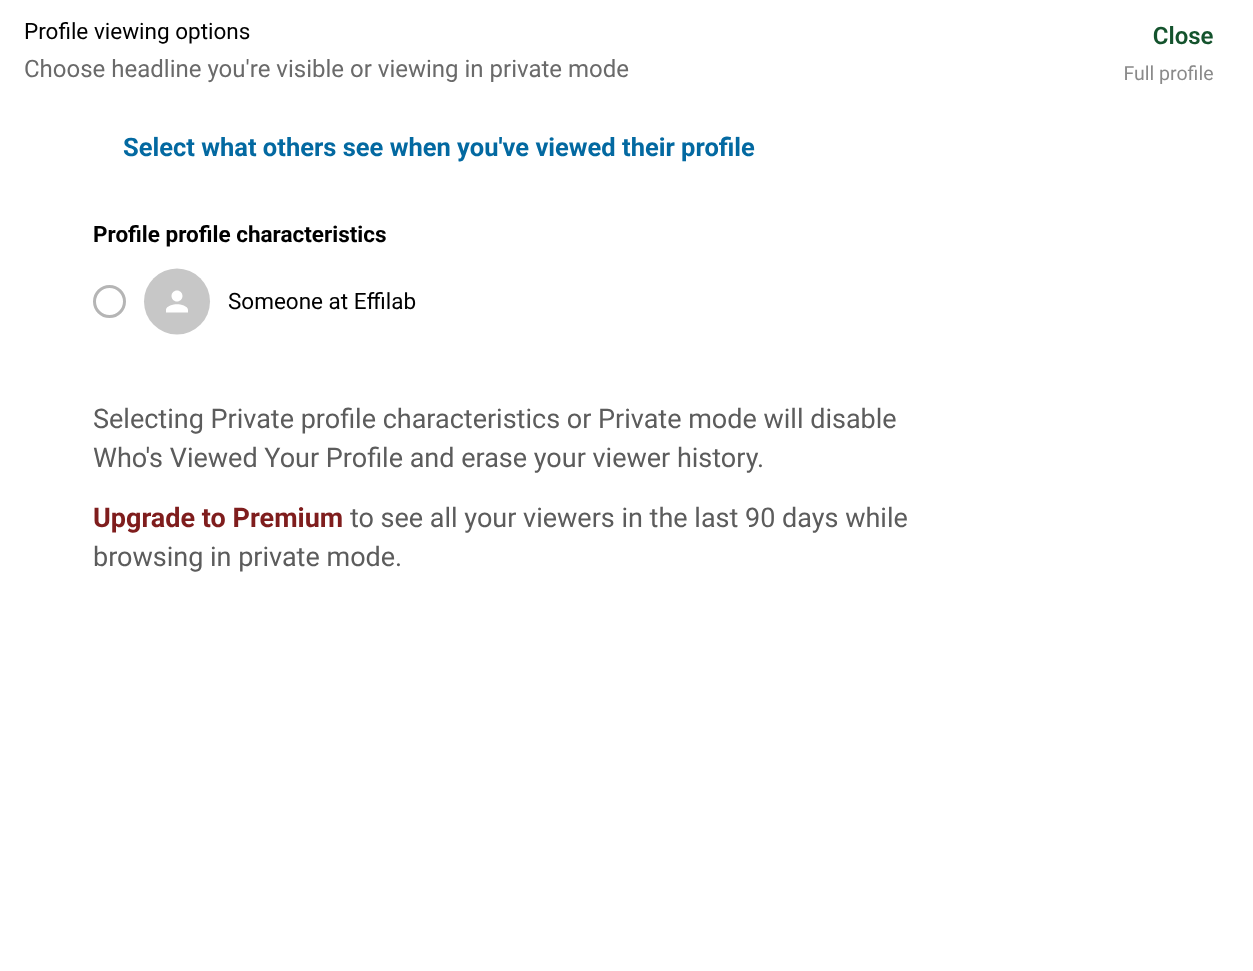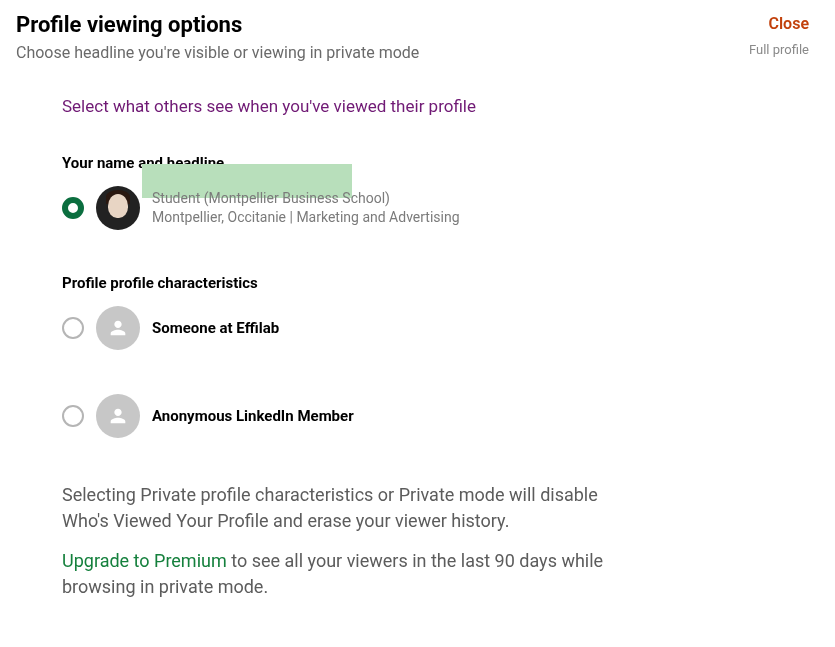--- a/index.html
+++ b/index.html
@@ -9,57 +9,58 @@
       color: #000;
       width: 835px;
       height: 647px;
       position: relative;
       padding: 12px 16px;
     }
     .header {
       position: relative;
     }
     .title {
-      font-size: 22px;
-      font-weight: 700;
+      font-size: 15px;
+      font-weight: 400;
       color: #000;
       margin-bottom: 6px;
     }
     .subtitle {
       font-size: 16px;
       color: #6a6a6a;
       font-weight: 400;
     }
     .close-link {
       position: absolute;
       top: 2px;
       right: 10px;
       font-size: 16px;
       font-weight: 600;
-      color: #c2410c;
+      color: #14532d;
       cursor: pointer;
     }
     .full-profile-link {
       position: absolute;
       top: 30px;
       right: 10px;
       font-size: 13px;
       color: #8a8a8a;
       cursor: pointer;
       text-align: right;
     }
     .content {
       margin-left: 46px;
       margin-top: 34px;
     }
     .instruction {
       font-size: 17px;
-      color: #701a75;
-      font-weight: 400;
+      color: #0369a1;
+      font-weight: 700;
       margin-bottom: 38px;
+      margin-left: 20px;
     }
     .option-block {
       margin-bottom: 44px;
     }
     .option-label {
       font-size: 15px;
       font-weight: 700;
       color: #000;
       margin-bottom: 14px;
     }
@@ -140,91 +141,65 @@
       color: #7b7b7b;
       line-height: 1.35;
     }
     .location {
       font-size: 14px;
       color: #7b7b7b;
       line-height: 1.35;
     }
     .option-title {
       font-size: 15px;
-      font-weight: 700;
+      font-weight: 400;
       color: #000;
     }
     .disclaimer {
       font-size: 18px;
       color: #5c5c5c;
       line-height: 1.45;
       max-width: 580px;
       margin-top: 18px;
     }
     .disclaimer p { margin-bottom: 14px; }
     .link {
-      color: #15803d;
-      font-weight: 400;
+      color: #7f1d1d;
+      font-weight: 700;
       cursor: pointer;
     }
   </style>
 </head>
 <body>
 
 <div class="header">
   <div class="title">Profile viewing options</div>
   <div class="subtitle">Choose headline you're visible or viewing in private mode</div>
   <div class="close-link">Close</div>
   <div class="full-profile-link">Full profile</div>
 </div>
 
 <div class="content">
   <div class="instruction">Select what others see when you've viewed their profile</div>
 
-  <div class="option-block">
-    <div class="option-label">Your name and headline</div>
-    <div class="option-row">
-      <div class="radio selected"></div>
-      <div class="avatar">
-        <div class="avatar-hair"></div>
-        <div class="avatar-face"></div>
-      </div>
-      <div class="option-text">
-        <div class="name-redacted"></div>
-        <div class="option-text-inner">
-          <div class="headline">Student (Montpellier Business School)</div>
-          <div class="location">Montpellier, Occitanie | Marketing and Advertising</div>
-        </div>
-      </div>
-    </div>
-  </div>
 
   <div class="option-block">
     <div class="option-label">Profile profile characteristics</div>
     <div class="option-row">
       <div class="radio"></div>
       <div class="avatar-placeholder">
         <svg viewBox="0 0 24 24">
             <path d="M12 12c2.2 0 4-1.8 4-4s-1.8-4-4-4-4 1.8-4 4 1.8 4 4 4zm0 2c-2.7 0-8 1.3-8 4v2h16v-2c0-2.7-5.3-4-8-4z"></path>
           </svg>
       </div>
       <div class="option-title">Someone at Effilab</div>
     </div>
   </div>
 
   <div class="option-block">
-    <div class="option-row">
-      <div class="radio"></div>
-      <div class="avatar-placeholder">
-        <svg viewBox="0 0 24 24">
-            <path d="M12 12c2.2 0 4-1.8 4-4s-1.8-4-4-4-4 1.8-4 4 1.8 4 4 4zm0 2c-2.7 0-8 1.3-8 4v2h16v-2c0-2.7-5.3-4-8-4z"></path>
-          </svg>
-      </div>
-      <div class="option-title">Anonymous LinkedIn Member</div>
-    </div>
   </div>
 
   <div class="disclaimer">
     <p>Selecting Private profile characteristics or Private mode will disable Who's Viewed Your Profile and erase your viewer history.</p>
     <p>
       <span class="link">Upgrade to Premium</span><span> to see all your viewers in the last 90 days while browsing in private mode.</span>
     </p>
   </div>
 </div>
 

